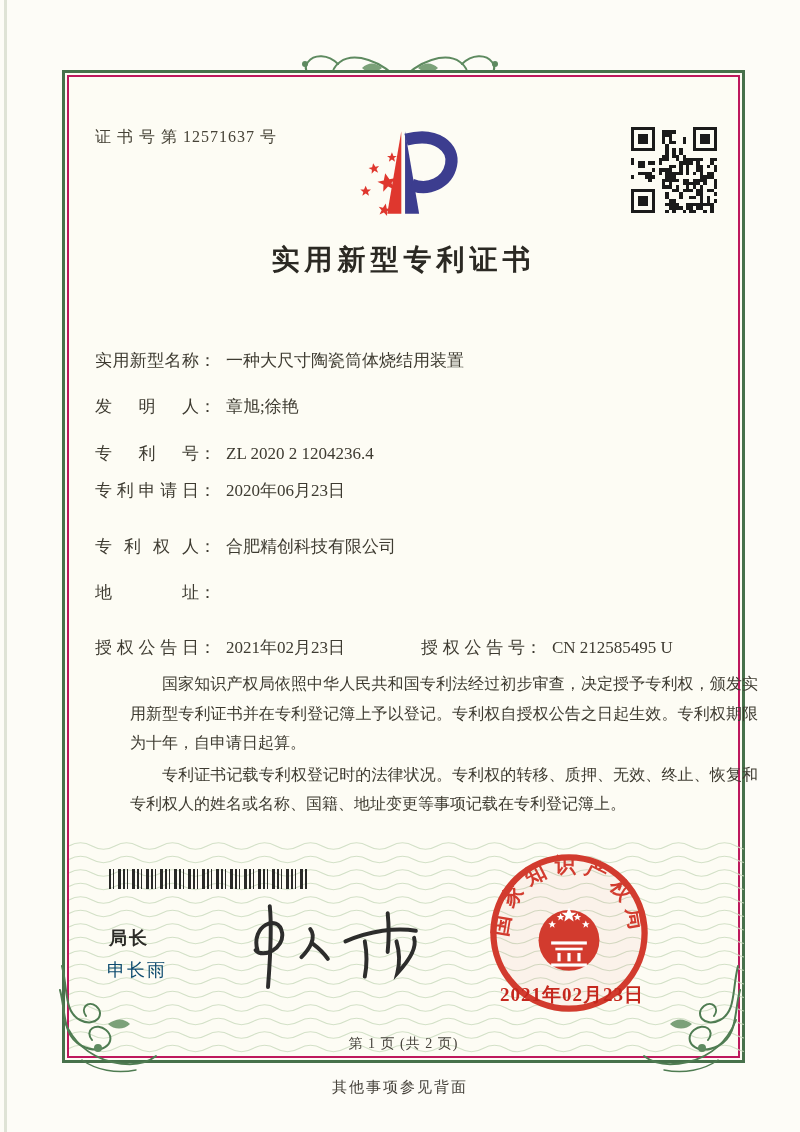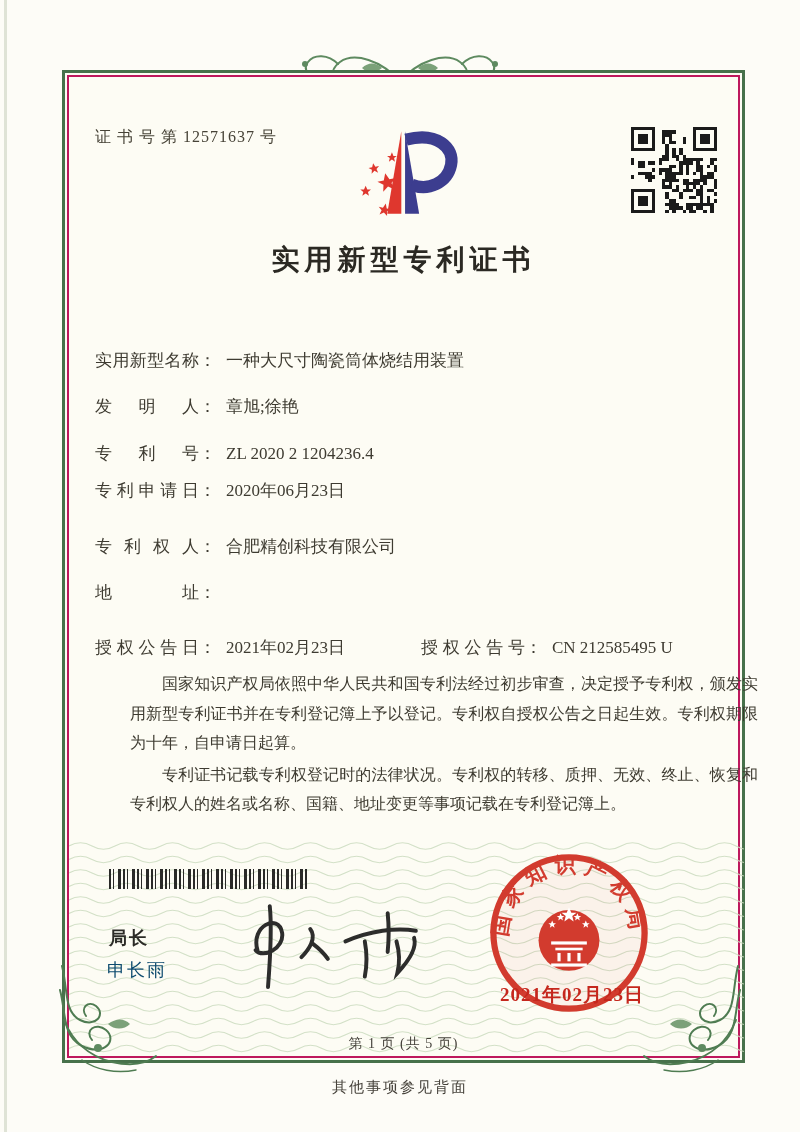--- a/index.html
+++ b/index.html
@@ -366,21 +366,21 @@
       <rect x="67" y="94" width="26" height="2.5" fill="#fff"></rect>
       <rect x="69" y="99" width="3" height="8" fill="#fff"></rect>
       <rect x="78.5" y="99" width="3" height="8" fill="#fff"></rect>
       <rect x="88" y="99" width="3" height="8" fill="#fff"></rect>
       <rect x="63" y="109" width="34" height="3" fill="#fff"></rect>
     </g>
   </svg>
 
   <div class="abs sealdate">2021年02月23日</div>
 
-  <div class="abs pageinfo">第 1 页 (共 5 页)</div>
+  <div class="abs pageinfo">第 1 页 (共 2 页)</div>
 
 </div>
 </div>
 
 <svg class="abs" style="position:absolute;left:52px;top:960px" width="112" height="120" viewBox="0 0 112 120">
   <g id="cornerL" stroke="#4f7c52" fill="none" stroke-width="2" stroke-linecap="round">
     <path d="M10,6 C16,30 12,52 28,60 C44,68 54,54 44,46 C36,40 28,48 34,56"></path>
     <path d="M8,30 C14,52 10,76 30,86 C52,97 66,80 54,70 C44,62 32,70 40,80"></path>
     <path d="M12,60 C20,80 36,96 60,102 C78,106 94,104 104,96"></path>
     <path d="M30,100 C44,110 64,114 84,110" stroke-width="1.5"></path>

